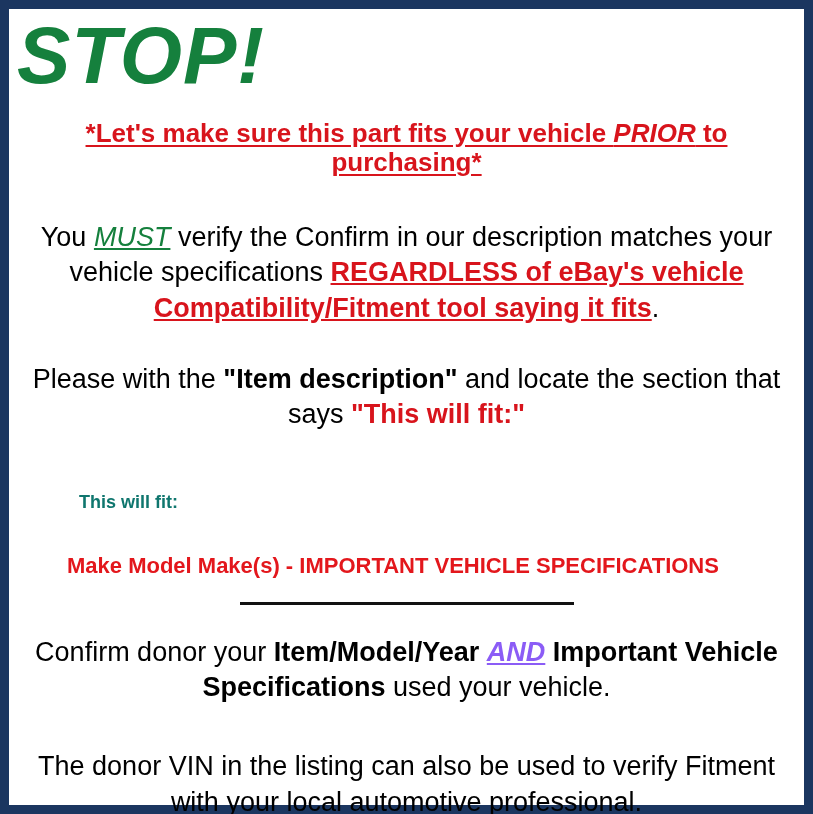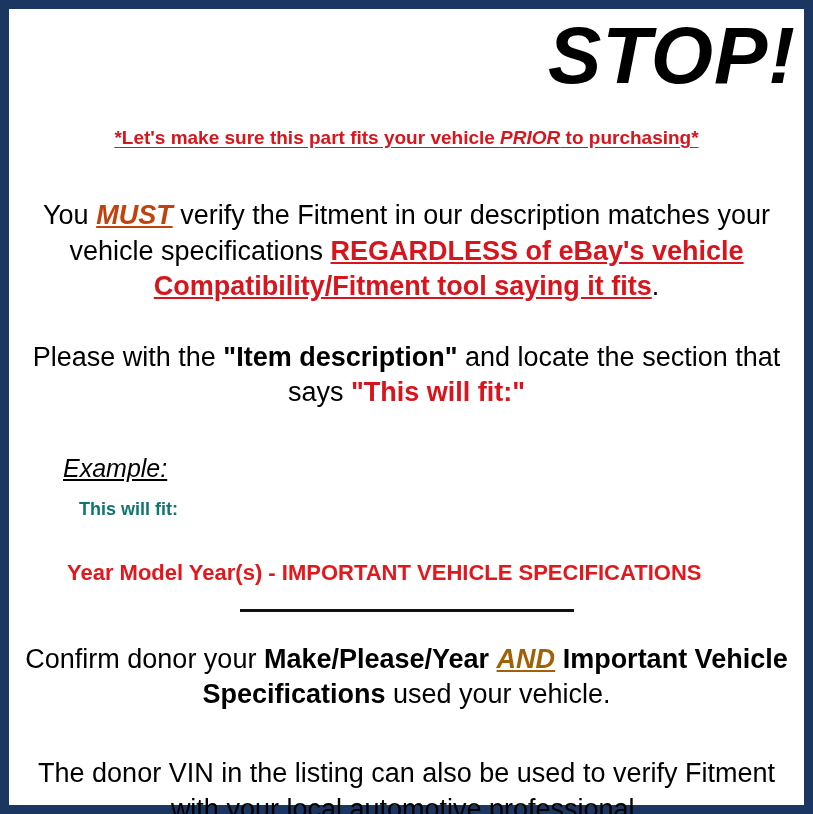--- a/index.html
+++ b/index.html
@@ -29,38 +29,38 @@
     width: 100%;
     height: 100%;
     background: #ffffff;
     padding: 0 8px;
   }
 
   
   .stop-title {
     margin: 0;
     padding-top: 6px;
-    text-align: right;
-    color: #000000;
+    text-align: left;
+    color: #15803d;
     font-family: "Liberation Sans", sans-serif;
     font-weight: bold;
     font-style: italic;
     font-size: 80px;
     line-height: 1.02;
     letter-spacing: 1px;
   }
 
   
   .subtitle {
-    margin: 12px;
+    margin: 4px;
     padding-top: 18px;
     text-align: center;
     color: #d8141c;
     font-weight: bold;
-    font-size: 19px;
+    font-size: 26px;
     line-height: 1.15;
     text-decoration: underline;
     text-underline-offset: 3px;
   }
   .subtitle .ital { font-style: italic; }
 
   
   .para {
     margin: 0;
     text-align: center;
@@ -68,36 +68,36 @@
     font-size: 27px;
     line-height: 1.30;
   }
 
   .block-must { padding-top: 38px; }
   .block-view { padding-top: 36px; }
   .block-confirm { padding-top: 30px; }
   .block-vin { padding-top: 44px; }
 
   .r-must {
-    color: #c2410c;
-    font-weight: bold;
+    color: #15803d;
+    font-weight: normal;
     font-style: italic;
     text-decoration: underline;
     text-underline-offset: 2px;
   }
   .r-regardless {
     color: #d8141c;
     font-weight: bold;
     text-decoration: underline;
     text-underline-offset: 2px;
   }
   .b-strong { font-weight: bold; color: #000; }
   .r-strong { font-weight: bold; color: #d8141c; }
   .r-and {
-    color: #a16207;
+    color: #8b5cf6;
     font-weight: bold;
     font-style: italic;
     text-decoration: underline;
     text-underline-offset: 2px;
   }
 
   
   .example-wrap {
     padding-top: 44px;
     padding-left: 46px;
@@ -146,34 +146,31 @@
 </head>
 <body>
 
 <div class="notice-card">
   <div class="inner">
 
     <h1 class="stop-title">STOP!</h1>
 
     <p class="subtitle"><span>*Let's make sure this part fits your vehicle </span><span class="ital">PRIOR</span><span> to purchasing*</span></p>
 
-    <p class="para block-must"><span>You </span><span class="r-must">MUST</span><span> verify the Fitment in our description matches your vehicle specifications </span><span class="r-regardless">REGARDLESS of eBay's vehicle Compatibility/Fitment tool saying it fits</span><span>.</span></p>
+    <p class="para block-must"><span>You </span><span class="r-must">MUST</span><span> verify the Confirm in our description matches your vehicle specifications </span><span class="r-regardless">REGARDLESS of eBay's vehicle Compatibility/Fitment tool saying it fits</span><span>.</span></p>
 
     <p class="para block-view"><span>Please with the </span><span class="b-strong">"Item description"</span><span> and locate the section that says </span><span class="r-strong">"This will fit:"</span></p>
 
     <div class="example-wrap">
-      <div>
-        <span class="example-label">Example:</span>
-      </div>
       <p class="example-fit">This will fit:</p>
-      <p class="example-spec">Year Model Year(s) - IMPORTANT VEHICLE SPECIFICATIONS</p>
+      <p class="example-spec">Make Model Make(s) - IMPORTANT VEHICLE SPECIFICATIONS</p>
     </div>
 
     <div class="divider-row">
       <div class="divider-line"></div>
     </div>
 
-    <p class="para block-confirm"><span>Confirm donor your </span><span class="b-strong">Make/Please/Year</span><span> </span><span class="r-and">AND</span><span> </span><span class="b-strong">Important Vehicle Specifications</span><span> used your vehicle.</span></p>
+    <p class="para block-confirm"><span>Confirm donor your </span><span class="b-strong">Item/Model/Year</span><span> </span><span class="r-and">AND</span><span> </span><span class="b-strong">Important Vehicle Specifications</span><span> used your vehicle.</span></p>
 
     <p class="para block-vin">The donor VIN in the listing can also be used to verify Fitment with your local automotive professional.</p>
 
   </div>
 </div>
 
 </body></html>

